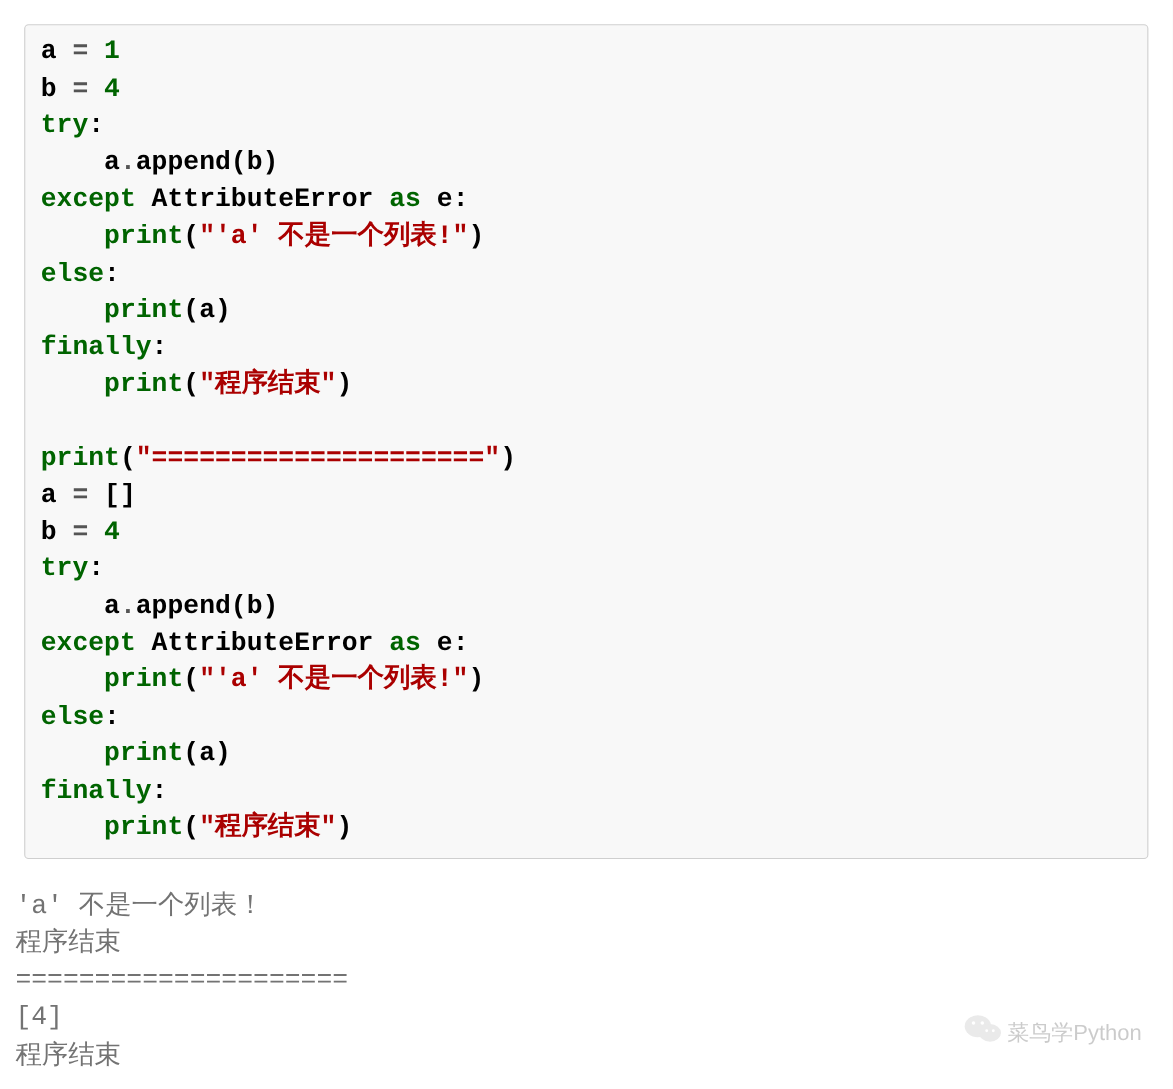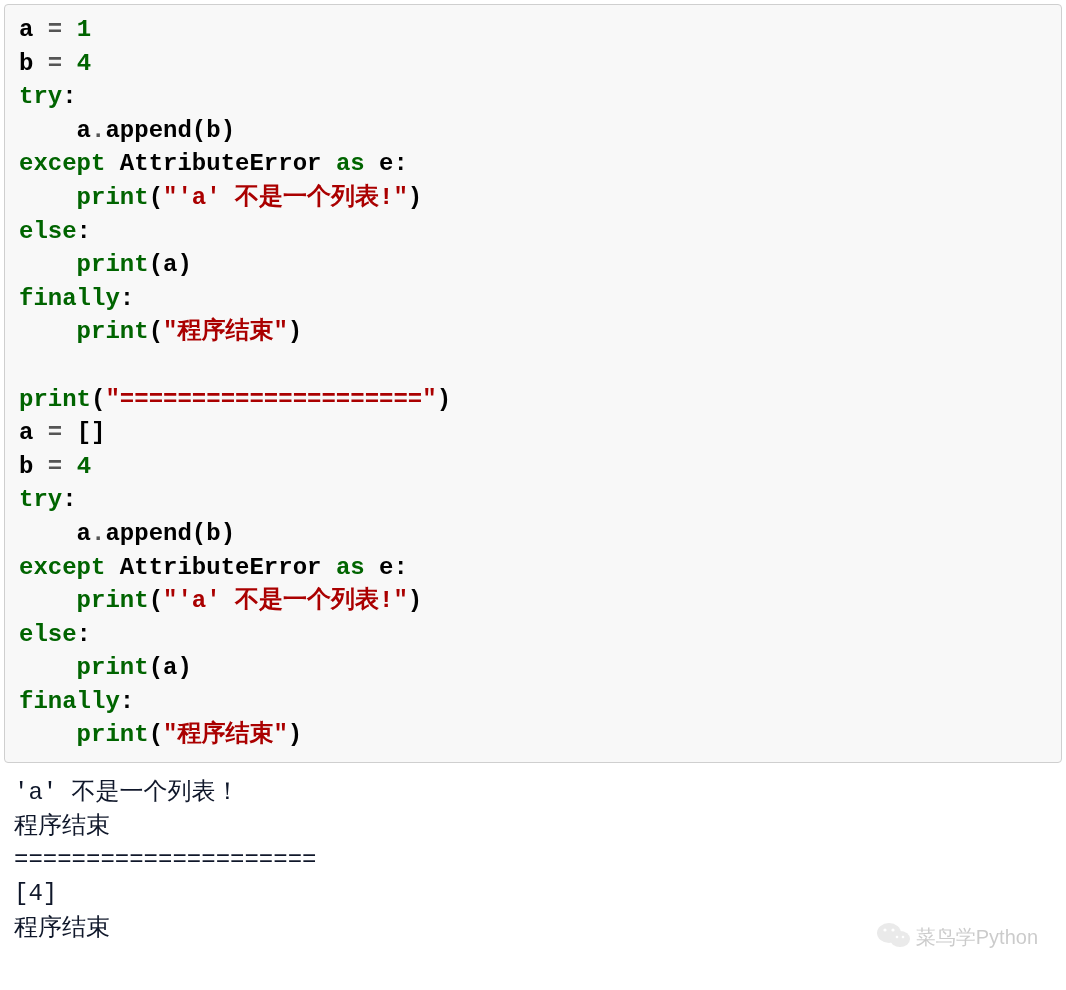--- a/index.html
+++ b/index.html
@@ -5,36 +5,36 @@
   body {
     margin: 0;
     padding: 0;
     font-family: "Courier New", Courier, monospace;
     background: #ffffff;
     width: 1066px;
   }
   .code-box {
     border: 1px solid #cfcfcf;
     border-radius: 4px;
-    margin: 4px;
+    margin: 22px;
     padding: 8px 14px 10px 14px;
     background: #f8f8f8;
     font-size: 24px;
     line-height: 1.4;
     white-space: pre;
     font-weight: bold;
     color: #000;
   }
   .output-box {
     margin: 8px 8px 0 14px;
     padding: 4px 0 0 0;
     font-size: 24px;
     line-height: 1.35;
     white-space: pre;
-    color: #0f172a;
+    color: #737373;
     font-weight: normal;
     font-family: sans-serif;
   }
   .mono { font-family: "Courier New", Courier, monospace; }
   .tok-kw { color: #006400; font-weight: bold; }
   .tok-num { color: #006400; }
   .tok-op { color: #555; }
   .tok-name { color: #000; }
   .tok-str { color: #aa0000; }
   .tok-paren { color: #000; }

